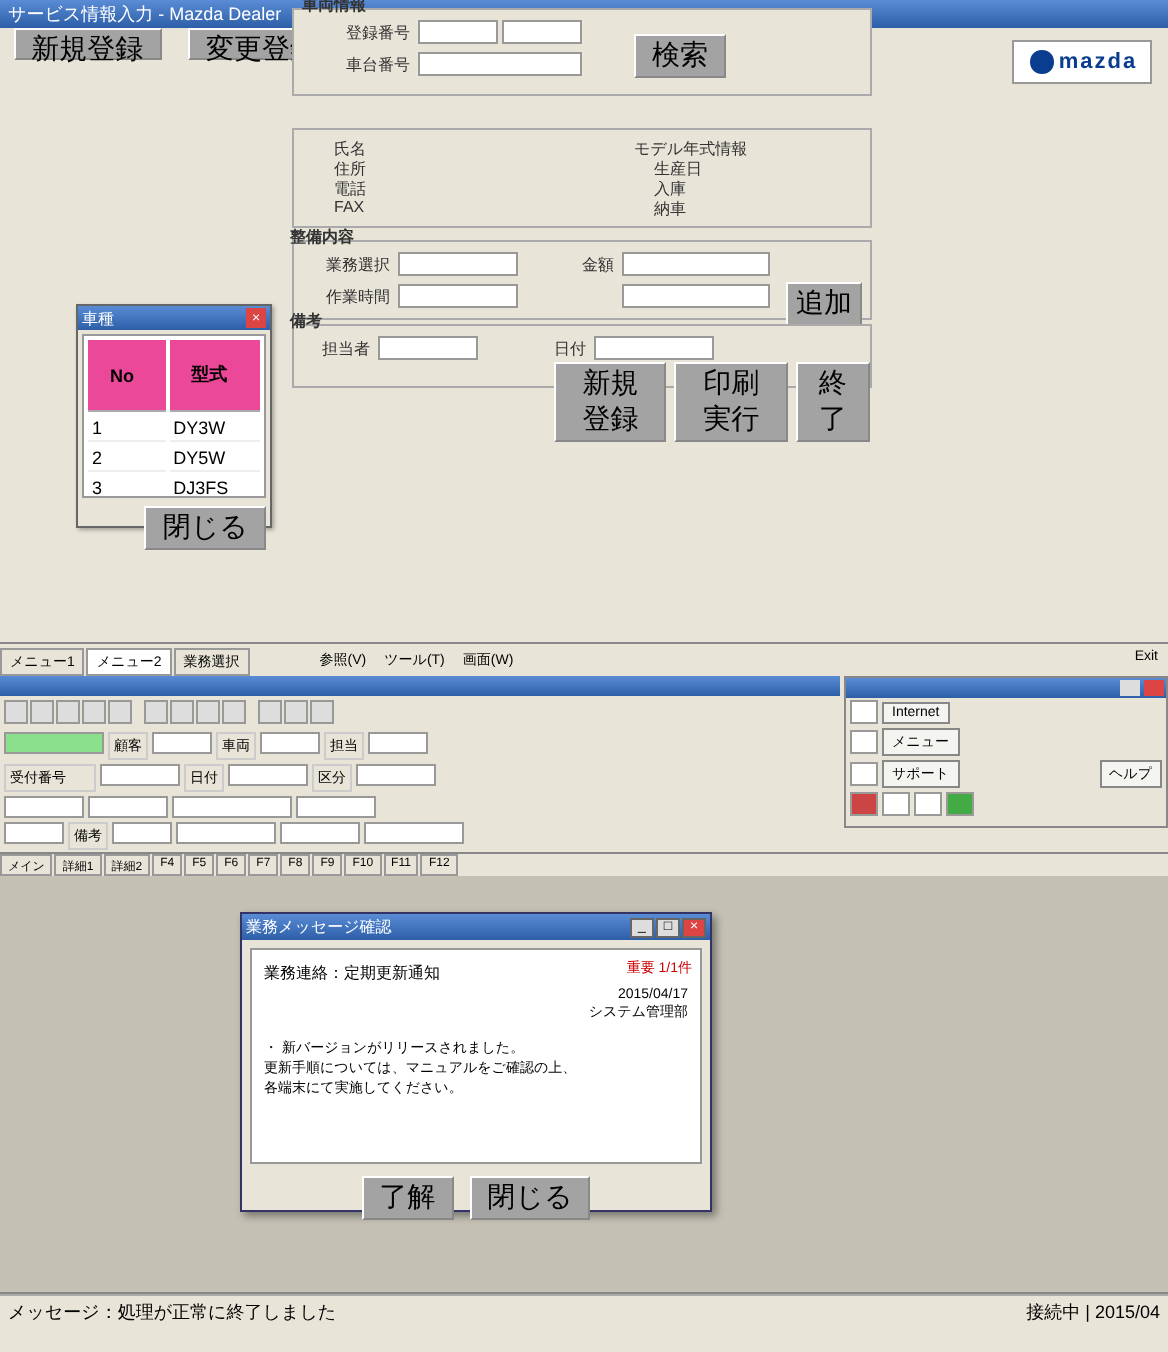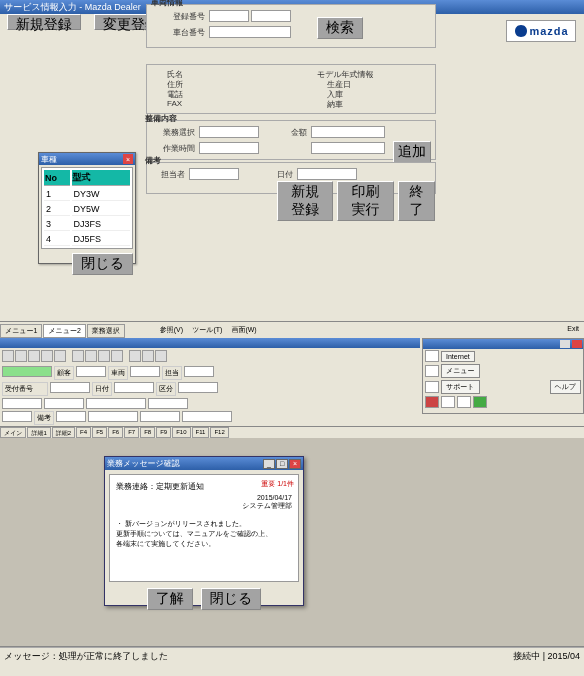--- a/index.html
+++ b/index.html
@@ -21,21 +21,21 @@
   .logo-text { color: #0a3d8f; font-weight: bold; font-size: 11px; letter-spacing: 1px; }
   .info-col { position: absolute; font-size: 8px; color: #333; }
   
   
   .popup1 { position: absolute; left: 38px; top: 152px; width: 98px; height: 112px; background: #e8e5d8; border: 1px solid #666; box-shadow: 1px 1px 2px rgba(0,0,0,0.3); }
   .popup1-title { background: linear-gradient(#5a8cd6, #2d5fa8); height: 12px; display: flex; justify-content: space-between; align-items: center; padding: 0 2px; }
   .popup1-title span { color: #fff; font-size: 8px; }
   .close-x { width: 10px; height: 10px; background: #d44; color: #fff; display: flex; align-items: center; justify-content: center; font-size: 7px; cursor: pointer; }
   .popup1-list { background: #fff; margin: 2px; height: 82px; border: 1px solid #999; overflow: hidden; }
   .popup1-list table { width: 100%; font-size: 7px; }
-  .popup1-list th { background: #14b8a6; border-bottom: 1px solid #aaa; padding: 1px; text-align: left; }
+  .popup1-list th { background: #ec4899; border-bottom: 1px solid #aaa; padding: 11px; text-align: left; }
   .popup1-list td { padding: 1px 2px; border-bottom: 1px solid #eee; }
   .popup1-foot { text-align: right; padding: 2px; }
   
   
   .midbar { position: absolute; top: 324px; left: 0; width: 584px; height: 14px; background: #e8e5d8; display: flex; }
   .tab { border: 1px solid #999; padding: 1px 4px; font-size: 7px; background: #e8e5d8; margin-right: 1px; }
   .tab.active { background: #fff; }
   
   .win2 { position: absolute; top: 338px; left: 0; width: 420px; height: 98px; background: #e8e5d8; }
   .win2-title { background: linear-gradient(#5a8cd6, #2d5fa8); height: 10px; }
@@ -55,21 +55,21 @@
   .sb-btn { border: 1px solid #888; padding: 1px 4px; font-size: 7px; background: #f4f4f0; }
   
   
   .tabstrip { position: absolute; top: 426px; left: 0; width: 584px; height: 12px; background: #e8e5d8; display: flex; border-top: 1px solid #888; }
   .tabstrip .tab { font-size: 6px; padding: 1px 3px; }
   
   
   .botarea { position: absolute; top: 438px; left: 0; width: 584px; height: 224px; background: #c4c0b4; }
   
   
-  .dialog { position: absolute; left: 104px; top: 456px; width: 200px; height: 150px; background: #e8e5d8; border: 1px solid #336; box-shadow: 2px 2px 4px rgba(0,0,0,0.4); }
+  .dialog { position: absolute; left: 120px; top: 456px; width: 236px; height: 150px; background: #e8e5d8; border: 1px solid #336; box-shadow: 2px 2px 4px rgba(0,0,0,0.4); }
   .dialog-title { background: linear-gradient(#5a8cd6, #2d5fa8); height: 13px; display: flex; justify-content: space-between; align-items: center; padding: 0 2px; }
   .dialog-title > span { color: #fff; font-size: 8px; }
   .dialog-ctrls { display: flex; gap: 1px; }
   .dialog-ctrls div { width: 12px; height: 10px; background: #ddd; border: 1px solid #666; font-size: 7px; text-align: center; cursor: pointer; }
   .dialog-ctrls .cx { background: #d44; color: #fff; }
   .dialog-body { background: #fff; margin: 4px; height: 108px; border: 1px solid #999; padding: 6px; position: relative; }
   .dialog-foot { display: flex; justify-content: center; gap: 8px; padding: 2px; }
   .redband { position: absolute; right: 4px; top: 4px; color: #c00; font-size: 7px; }
   
   

